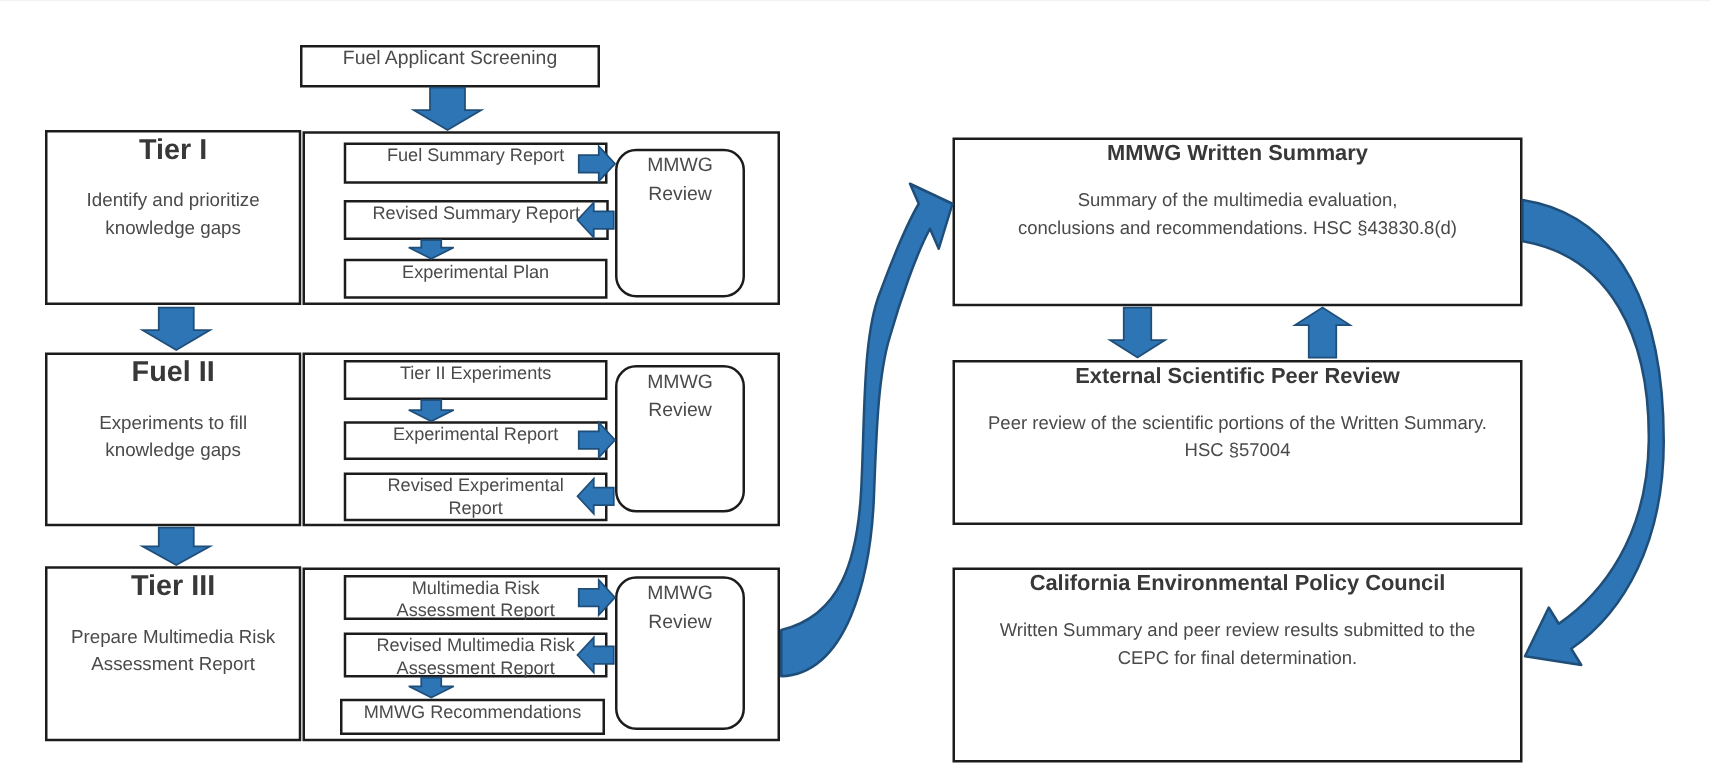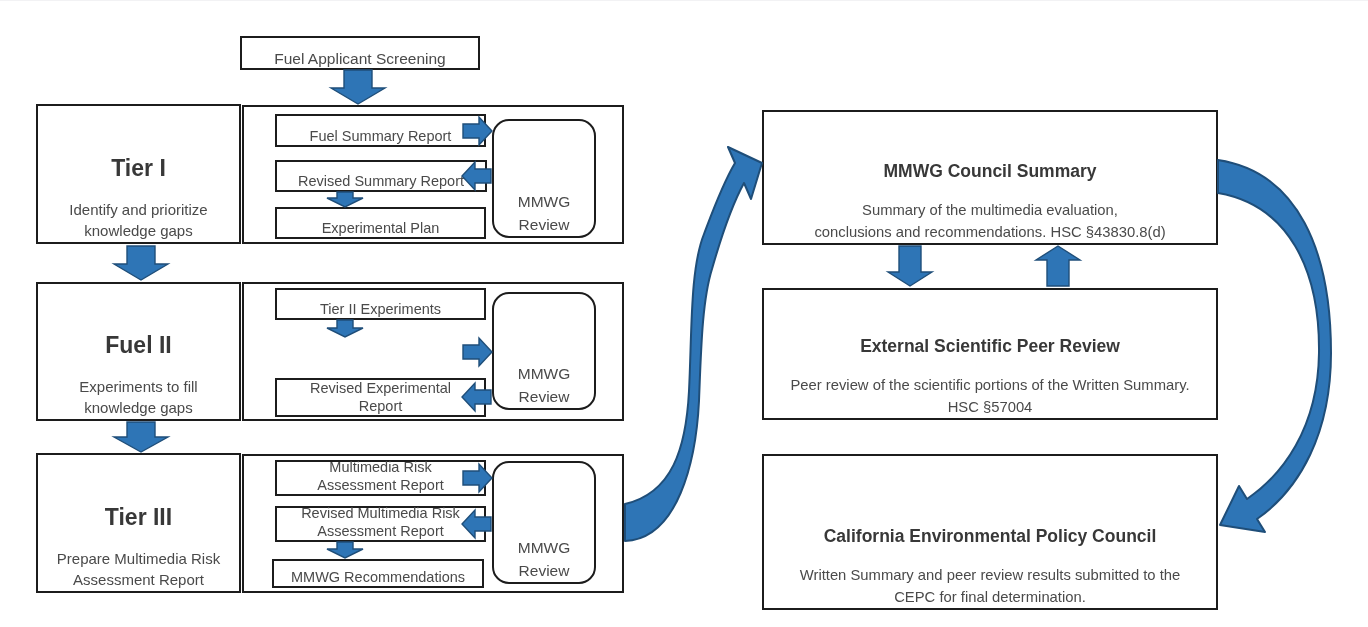--- a/index.html
+++ b/index.html
@@ -4,21 +4,21 @@
 <style>
   :root{
     --arrow-fill:#2E75B6; --arrow-stroke:#1F4E79; --box-border:#1c1c1c;
     --title-text:#383838; --body-text:#4a4a4a; --page-bg:#ffffff;
   }
   *{margin:0;padding:0;box-sizing:border-box;}
   html,body{background:var(--page-bg);}
   body{font-family:"Liberation Sans","DejaVu Sans",sans-serif;}
   #canvas{position:relative;width:1368px;height:627px;background:var(--page-bg);overflow:hidden;border-top:1px solid #f2f2f4;}
   .box{position:absolute;border:2px solid var(--box-border);background:#fff;
-       display:flex;flex-direction:column;align-items:center;justify-content:flex-end;
+       display:flex;flex-direction:column;align-items:center;justify-content:flex-start;
        text-align:center;color:var(--body-text);}
   .pre{white-space:pre-line;}
   .screening-label{font-size:15.5px;color:var(--body-text);}
   .tier-title{font-size:23px;font-weight:bold;color:var(--title-text);margin-bottom:17px;}
   .tier-desc{font-size:15px;line-height:1.45;}
   .step{font-size:14.5px;line-height:1.25;margin-left:25px;}
   .review{font-size:15.5px;line-height:1.5;border-radius:17px;}
   .container{background:transparent;}
   .outcome-title{font-size:17.5px;font-weight:bold;color:var(--title-text);margin-bottom:17px;}
   .outcome-desc{font-size:14.8px;line-height:1.5;}
@@ -47,41 +47,42 @@
   <div class="box review pre" style="left:492px;top:118px;width:104px;height:119px">MMWG
 Review</div>
 
   <div class="box" style="left:36px;top:281px;width:205px;height:139px">
     <div class="tier-title">Fuel II</div>
     <div class="tier-desc pre">Experiments to fill
 knowledge gaps</div>
   </div>
   <div class="box container" style="left:242px;top:281px;width:382px;height:139px"></div>
   <div class="box step pre" style="left:250px;top:287px;width:211px;height:32px">Tier II Experiments</div>
+  <div class="box step pre" style="left:250px;top:336px;width:211px;height:31px">Experimental Report</div>
   <div class="box step pre" style="left:250px;top:377px;width:211px;height:39px">Revised Experimental
 Report</div>
   <div class="box review pre" style="left:492px;top:291px;width:104px;height:118px">MMWG
 Review</div>
 
   <div class="box" style="left:36px;top:452px;width:205px;height:140px">
     <div class="tier-title">Tier III</div>
     <div class="tier-desc pre">Prepare Multimedia Risk
 Assessment Report</div>
   </div>
   <div class="box container" style="left:242px;top:453px;width:382px;height:139px"></div>
   <div class="box step pre" style="left:250px;top:459px;width:211px;height:36px">Multimedia Risk
 Assessment Report</div>
   <div class="box step pre" style="left:250px;top:505px;width:211px;height:36px">Revised Multimedia Risk
 Assessment Report</div>
   <div class="box step pre" style="left:247px;top:558px;width:212px;height:29px">MMWG Recommendations</div>
   <div class="box review pre" style="left:492px;top:460px;width:104px;height:123px">MMWG
 Review</div>
 
   <div class="box" style="left:762px;top:109px;width:456px;height:135px">
-    <div class="outcome-title">MMWG Council Summary</div>
+    <div class="outcome-title">MMWG Written Summary</div>
     <div class="outcome-desc pre">Summary of the multimedia evaluation,
 conclusions and recommendations. HSC §43830.8(d)</div>
   </div>
   <div class="box" style="left:762px;top:287px;width:456px;height:132px">
     <div class="outcome-title">External Scientific Peer Review</div>
     <div class="outcome-desc pre">Peer review of the scientific portions of the Written Summary.
 HSC §57004</div>
   </div>
   <div class="box" style="left:762px;top:453px;width:456px;height:156px">
     <div class="outcome-title">California Environmental Policy Council</div>

